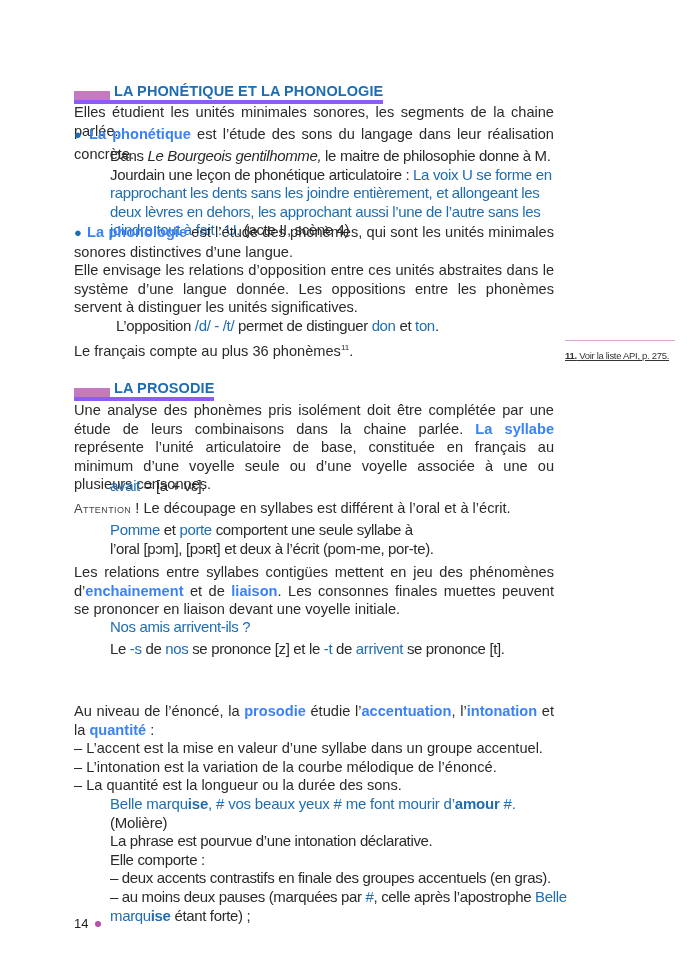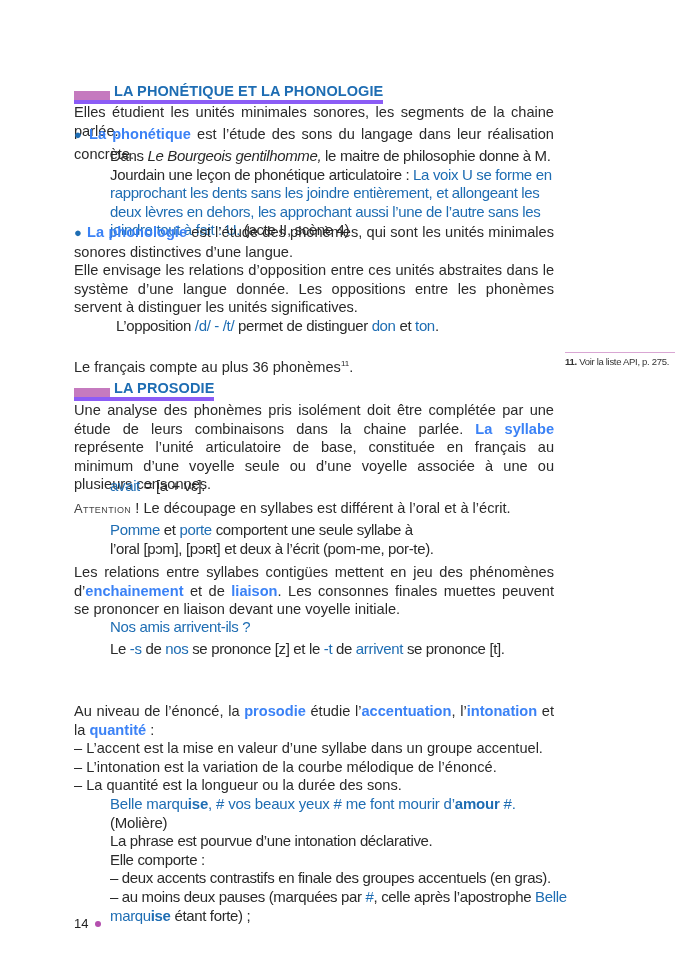--- a/index.html
+++ b/index.html
@@ -8,21 +8,21 @@
   .h2{position:absolute;left:74px;display:flex;align-items:flex-end;height:20px;border-bottom:4px solid #8b5cf6;font-weight:bold;}
   .h2 .bar{width:36px;height:9px;background:#c57abf;margin-right:4px;margin-bottom:0;}
   .h2 .t{color:#1e6db3;font-size:14.5px;letter-spacing:0.1px;line-height:18px;font-family:"Liberation Sans",sans-serif;}
   .p{position:absolute;left:74px;width:480px;font-size:14.6px;line-height:18.6px;text-align:justify;color:#2a2a2a;}
   .p b{font-weight:bold;color:#3b82f6;}
   .bul{color:#1e6db3;font-size:13px;margin-right:5px;}
   .ex{position:absolute;left:110px;width:450px;font-family:"Liberation Sans",sans-serif;font-size:15px;line-height:18.6px;color:#2a2a2a;letter-spacing:-0.35px;}
   .bl{color:#1e6db3;}
   .blb{color:#1e6db3;font-weight:bold;}
   .sc{font-variant:small-caps;letter-spacing:0.4px;}
-  .note{position:absolute;left:565px;top:352px;width:110px;border-top:1.5px solid #d9a6d3;padding-top:3px;font-size:9.5px;line-height:12px;color:#333;letter-spacing:-0.3px;}
+  .note{position:absolute;left:565px;top:340px;width:110px;border-top:1.5px solid #d9a6d3;padding-top:9px;font-size:9.5px;line-height:12px;color:#333;letter-spacing:-0.3px;text-decoration:underline;}
   .note b{font-weight:bold;}
   .folio{position:absolute;left:74px;top:916px;font-size:13px;color:#222;display:flex;align-items:center;}
   .dot{display:inline-block;width:6px;height:6px;border-radius:50%;background:#b44fae;margin-left:7px;}
 </style>
 </head>
 <body>
 
 <div class="page">
 
   <div class="h2" style="top:80px;">
@@ -41,21 +41,21 @@
   </div>
 
   <div class="p" style="top:223px;">
     <span class="bul">●</span><b>La phonologie</b><span> est l’étude des phonèmes, qui sont les unités minimales sonores distinctives d’une langue.</span><br><span>Elle envisage les relations d’opposition entre ces unités abstraites dans le système d’une langue donnée. Les oppositions entre les phonèmes servent à distinguer les unités significatives.</span>
   </div>
 
   <div class="ex" style="top:317px;left:116px;">
     <span>L’opposition </span><span class="bl">/d/ - /t/</span><span> permet de distinguer </span><span class="bl">don</span><span> et </span><span class="bl">ton</span><span>.</span>
   </div>
 
-  <div class="p" style="top:355px;">
+  <div class="p" style="top:339px;">
     <span>Le français compte au plus 36 phonèmes</span><sup style="font-size:8px;">11</sup><span>.</span>
   </div>
 
   <div class="note">
     <b>11.</b><span> Voir la liste API, p. 275.</span>
   </div>
 
   <div class="h2" style="top:377px;">
     <span class="bar"></span>
     <span class="t">LA PROSODIE</span>

